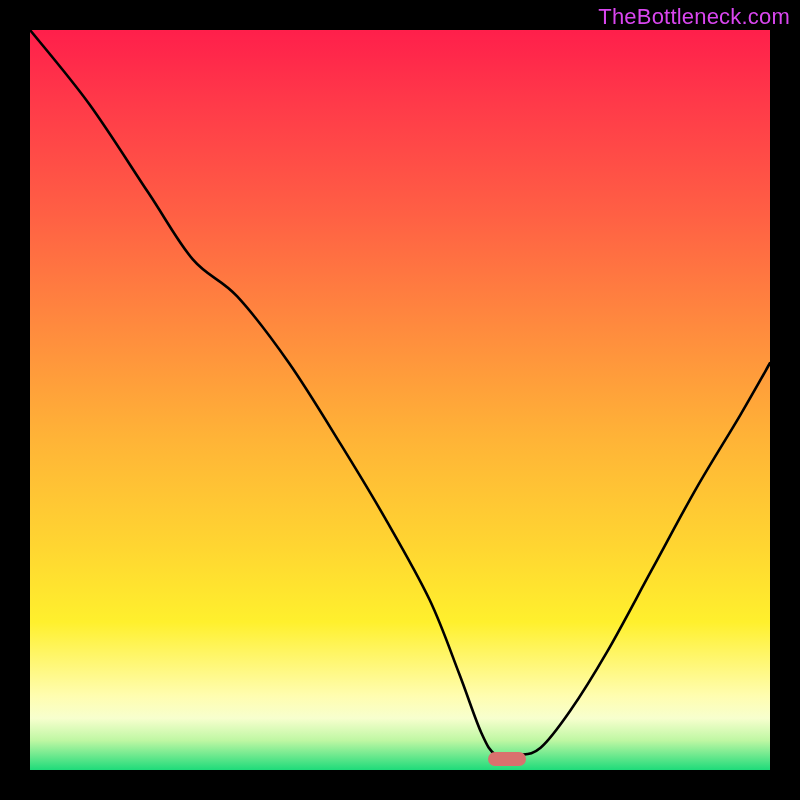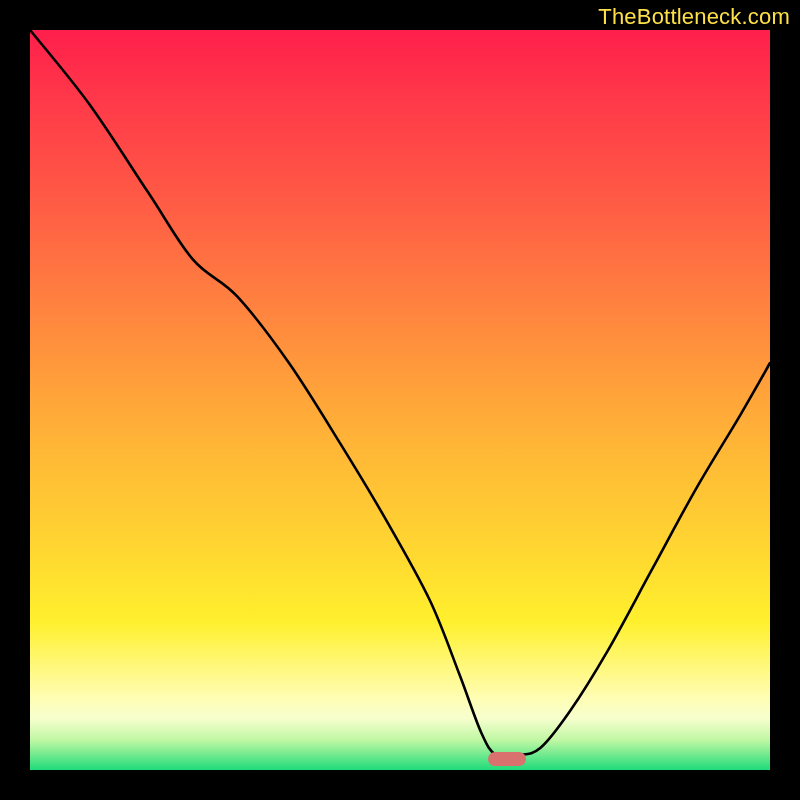--- a/index.html
+++ b/index.html
@@ -36,21 +36,21 @@
       #fffdb0 90%,
       #f7ffce 93%,
       #bff7a3 96%,
       #1edb7a 100%
     );
   }
   .watermark {
     position: absolute;
     top: 4px;
     right: 10px;
-    color: #fde047;
+    color: #d946ef;
     font-size: 22px;
     letter-spacing: 0.2px;
     user-select: none;
   }
   svg.curve {
     position: absolute;
     left: 0;
     top: 0;
     width: 740px;
     height: 740px;

